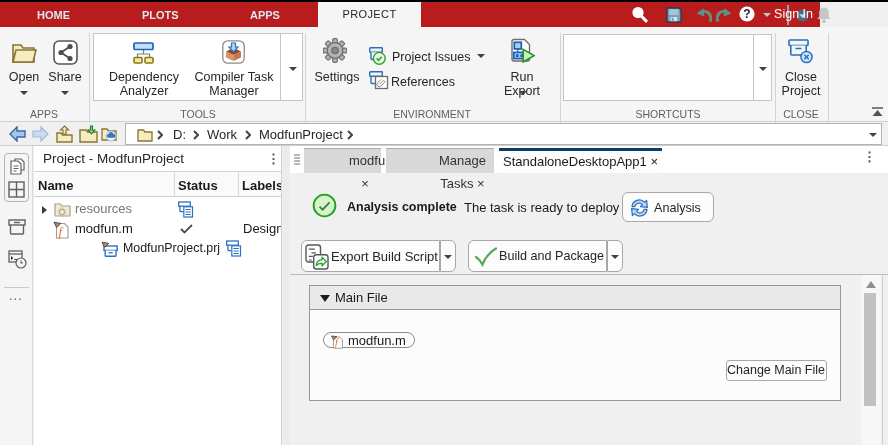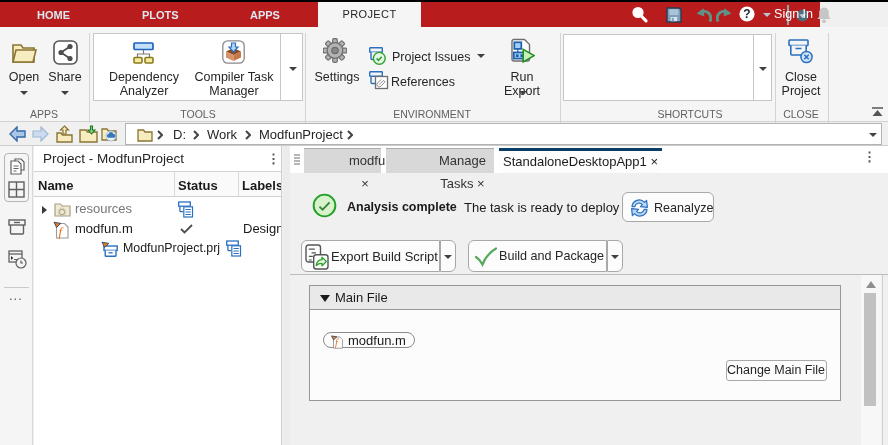--- a/index.html
+++ b/index.html
@@ -168,21 +168,21 @@
     <path d="M14.2 11.3 L25.2 17.6 L14.2 24 Z" fill="#c9f0b8" stroke="#1e8c1e" stroke-width="1.5"></path>
   </svg>
   <div class="btnlab" style="left:494px;top:43px;width:56px;">Run Export</div>
   <div class="caret" style="left:519px;top:64px;"></div>
   <div class="seclab" style="left:392px;width:80px;">ENVIRONMENT</div>
   <div class="vsep" style="left:560px;"></div>
 
   <div class="whitebox" style="left:563px;top:7px;width:191px;height:67px;"></div>
   <div class="whitebox" style="left:754px;top:7px;width:18px;height:67px;border-left:none;"></div>
   <div class="caret" style="left:759px;top:40px;"></div>
-  <div class="seclab" style="left:652px;width:76px;">SHORTCUTS</div>
+  <div class="seclab" style="left:630px;width:76px;">SHORTCUTS</div>
   <div class="vsep" style="left:775px;"></div>
 
   <svg class="abs" style="left:787px;top:11px;" width="27" height="27" viewBox="0 0 27 27">
     <rect x="2" y="2" width="19" height="5.5" rx="0.8" fill="#f5f5f5" stroke="#2b70c0" stroke-width="1.6"></rect>
     <path d="M3.8 7.5 v8.5 a1 1 0 0 0 1 1 h13.4 a1 1 0 0 0 1-1 V7.5" fill="#f5f5f5" stroke="#2b70c0" stroke-width="1.6"></path>
     <path d="M8.5 10.5 h6" stroke="#2b70c0" stroke-width="1.5"></path>
     <circle cx="19.5" cy="19" r="5.6" fill="#cfe3f7" stroke="#2b70c0" stroke-width="1.5"></circle>
     <path d="M17.3 16.8 l4.4 4.4 M21.7 16.8 l-4.4 4.4" stroke="#2b70c0" stroke-width="1.5"></path>
   </svg>
   <div class="btnlab" style="left:780px;top:43px;width:42px;line-height:14px;">Close<br>Project</div>
@@ -333,21 +333,21 @@
       <circle cx="13" cy="13" r="11.3" fill="#d8f2cb" stroke="#23a127" stroke-width="2"></circle>
       <path d="M7.8 14.2 L11 17.3 L18.3 9.8" fill="none" stroke="#39843c" stroke-width="1.9"></path>
     </svg>
     <div class="abs" style="left:57px;top:54px;font-size:12.5px;font-weight:700;color:#1a1a1a;white-space:nowrap;">Analysis complete</div>
     <div class="abs" style="left:174px;top:54px;font-size:13px;color:#1a1a1a;white-space:nowrap;">The task is ready to deploy</div>
     <div class="btn" style="left:332px;top:46px;width:92px;height:30px;border-radius:6px;">
       <svg class="abs" style="left:6px;top:5px;" width="21" height="20" viewBox="0 0 21 20">
         <path d="M3 8.6 A7.2 7.2 0 0 1 15.6 4.4 L17.6 2.4 L18.4 9.4 L11.4 8.6 L13.4 6.6 A4.4 4.4 0 0 0 5.8 8.6 Z" fill="#bcd7f2" stroke="#2b70c0" stroke-width="1.2" stroke-linejoin="round"></path>
         <path d="M18 11.4 A7.2 7.2 0 0 1 5.4 15.6 L3.4 17.6 L2.6 10.6 L9.6 11.4 L7.6 13.4 A4.4 4.4 0 0 0 15.2 11.4 Z" fill="#bcd7f2" stroke="#2b70c0" stroke-width="1.2" stroke-linejoin="round"></path>
       </svg>
-      <span class="abs" style="left:31px;top:8px;font-size:12.6px;">Reanalyze</span>
+      <span class="abs" style="left:31px;top:8px;font-size:12.6px;">Analysis</span>
     </div>
 
     <div class="btn" style="left:11px;top:94px;width:139px;height:32px;border-radius:6px 0 0 6px;">
       <svg class="abs" style="left:3px;top:3px;" width="24" height="26" viewBox="0 0 24 26">
         <rect x="1" y="1" width="14.5" height="17" rx="2.5" fill="#fff" stroke="#555" stroke-width="1.4"></rect>
         <path d="M3.8 5.2 h6 M6.5 8.8 h4.5 M3.8 12.4 h4 M3.8 16 h3" stroke="#555" stroke-width="1.2"></path>
         <rect x="8.7" y="10.7" width="14.3" height="14.3" rx="2.5" fill="#fff" stroke="#555" stroke-width="1.4"></rect>
         <path d="M11.2 21.5 c0.4-3.6 2.8-5.6 5.8-5.8 l0-2.6 l4.3 4.4 l-4.3 4.4 l0-2.6 c-2.3-0.1-4.3 0.6-5.8 2.2 z" fill="#eaf7e2" stroke="#2aa02a" stroke-width="1.3" stroke-linejoin="round"></path>
       </svg>
       <span class="abs" style="left:29px;top:8px;">Export Build Script</span>

